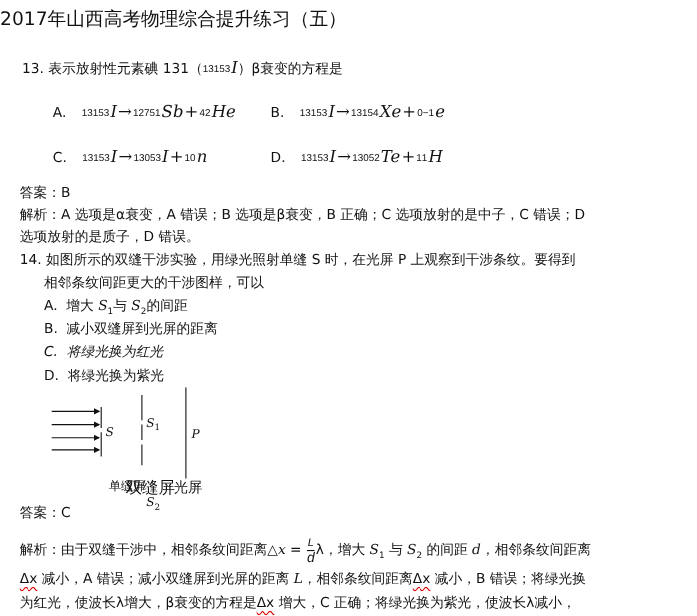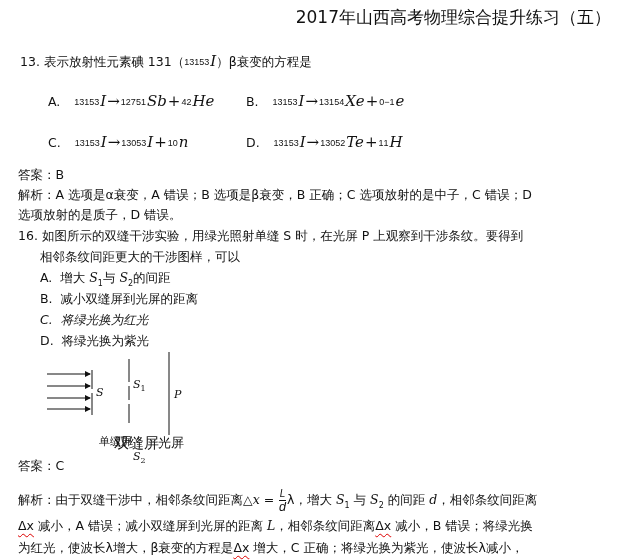--- a/index.html
+++ b/index.html
@@ -1,19 +1,19 @@
 <!DOCTYPE html>
 <html><head>
 <meta charset="utf-8">
 <style>
   html, body { margin:0; padding:0; background:#ffffff; }
   body { width:634px; height:560px; overflow:hidden; position:relative;
          font-family:"DejaVu Sans","Liberation Sans",sans-serif; color:#111; font-size:12.5px; }
   .abs { position:absolute; white-space:nowrap; }
-  .title { left:0; width:611px; top:6px; text-align:right; font-size:17px; }
+  .title { left:0; width:611px; top:6px; text-align:left; font-size:17px; }
   .line { font-size:12.5px; line-height:16px; }
   .math { font-family:"DejaVu Serif","Liberation Serif",serif; font-style:italic; font-size:15px; }
   .nuc { display:inline-block; position:relative; }
   .iso { display:inline-flex; flex-direction:row; vertical-align:middle; font-family:"Liberation Sans",sans-serif;
          font-style:normal; font-size:9px; line-height:9px; text-align:right; margin-right:1px; }
   .arrow { font-style:normal; margin:0 1px; }
   .plus { font-style:normal; margin:0 1px; }
   .ital { font-style:italic; font-family:"DejaVu Serif","Liberation Serif",serif; }
   sub { font-size:8px; }
   .frac { display:inline-flex; flex-direction:column; vertical-align:middle; text-align:center; font-style:italic;
@@ -93,21 +93,21 @@
         <span>1</span>
       </span><span>H</span>
   </span>
 </div>
 
 <div class="abs line" style="left:18px; top:167px;">答案：B</div>
 <div class="abs line" style="left:18px; top:187px;">解析：A 选项是α衰变，A 错误；B 选项是β衰变，B 正确；C 选项放射的是中子，C 错误；D</div>
 <div class="abs line" style="left:18px; top:207px;">选项放射的是质子，D 错误。</div>
 
 <div class="abs line" style="left:18px; top:228px;">
-  <span>16.</span>
+  <span>14.</span>
   <span>如图所示的双缝干涉实验，用绿光照射单缝 S 时，在光屏 P 上观察到干涉条纹。要得到</span>
 </div>
 <div class="abs line" style="left:40px; top:249px;">相邻条纹间距更大的干涉图样，可以</div>
 
 <div class="abs line" style="left:40px; top:270px;">
   <span>A.</span>&nbsp;&nbsp;<span>增大 </span><span class="ital">S</span><sub>1</sub><span>与 </span><span class="ital">S</span><sub>2</sub><span>的间距</span>
 </div>
 <div class="abs line" style="left:40px; top:291px;">
   <span>B.</span>&nbsp;&nbsp;<span>减小双缝屏到光屏的距离</span>
 </div>

